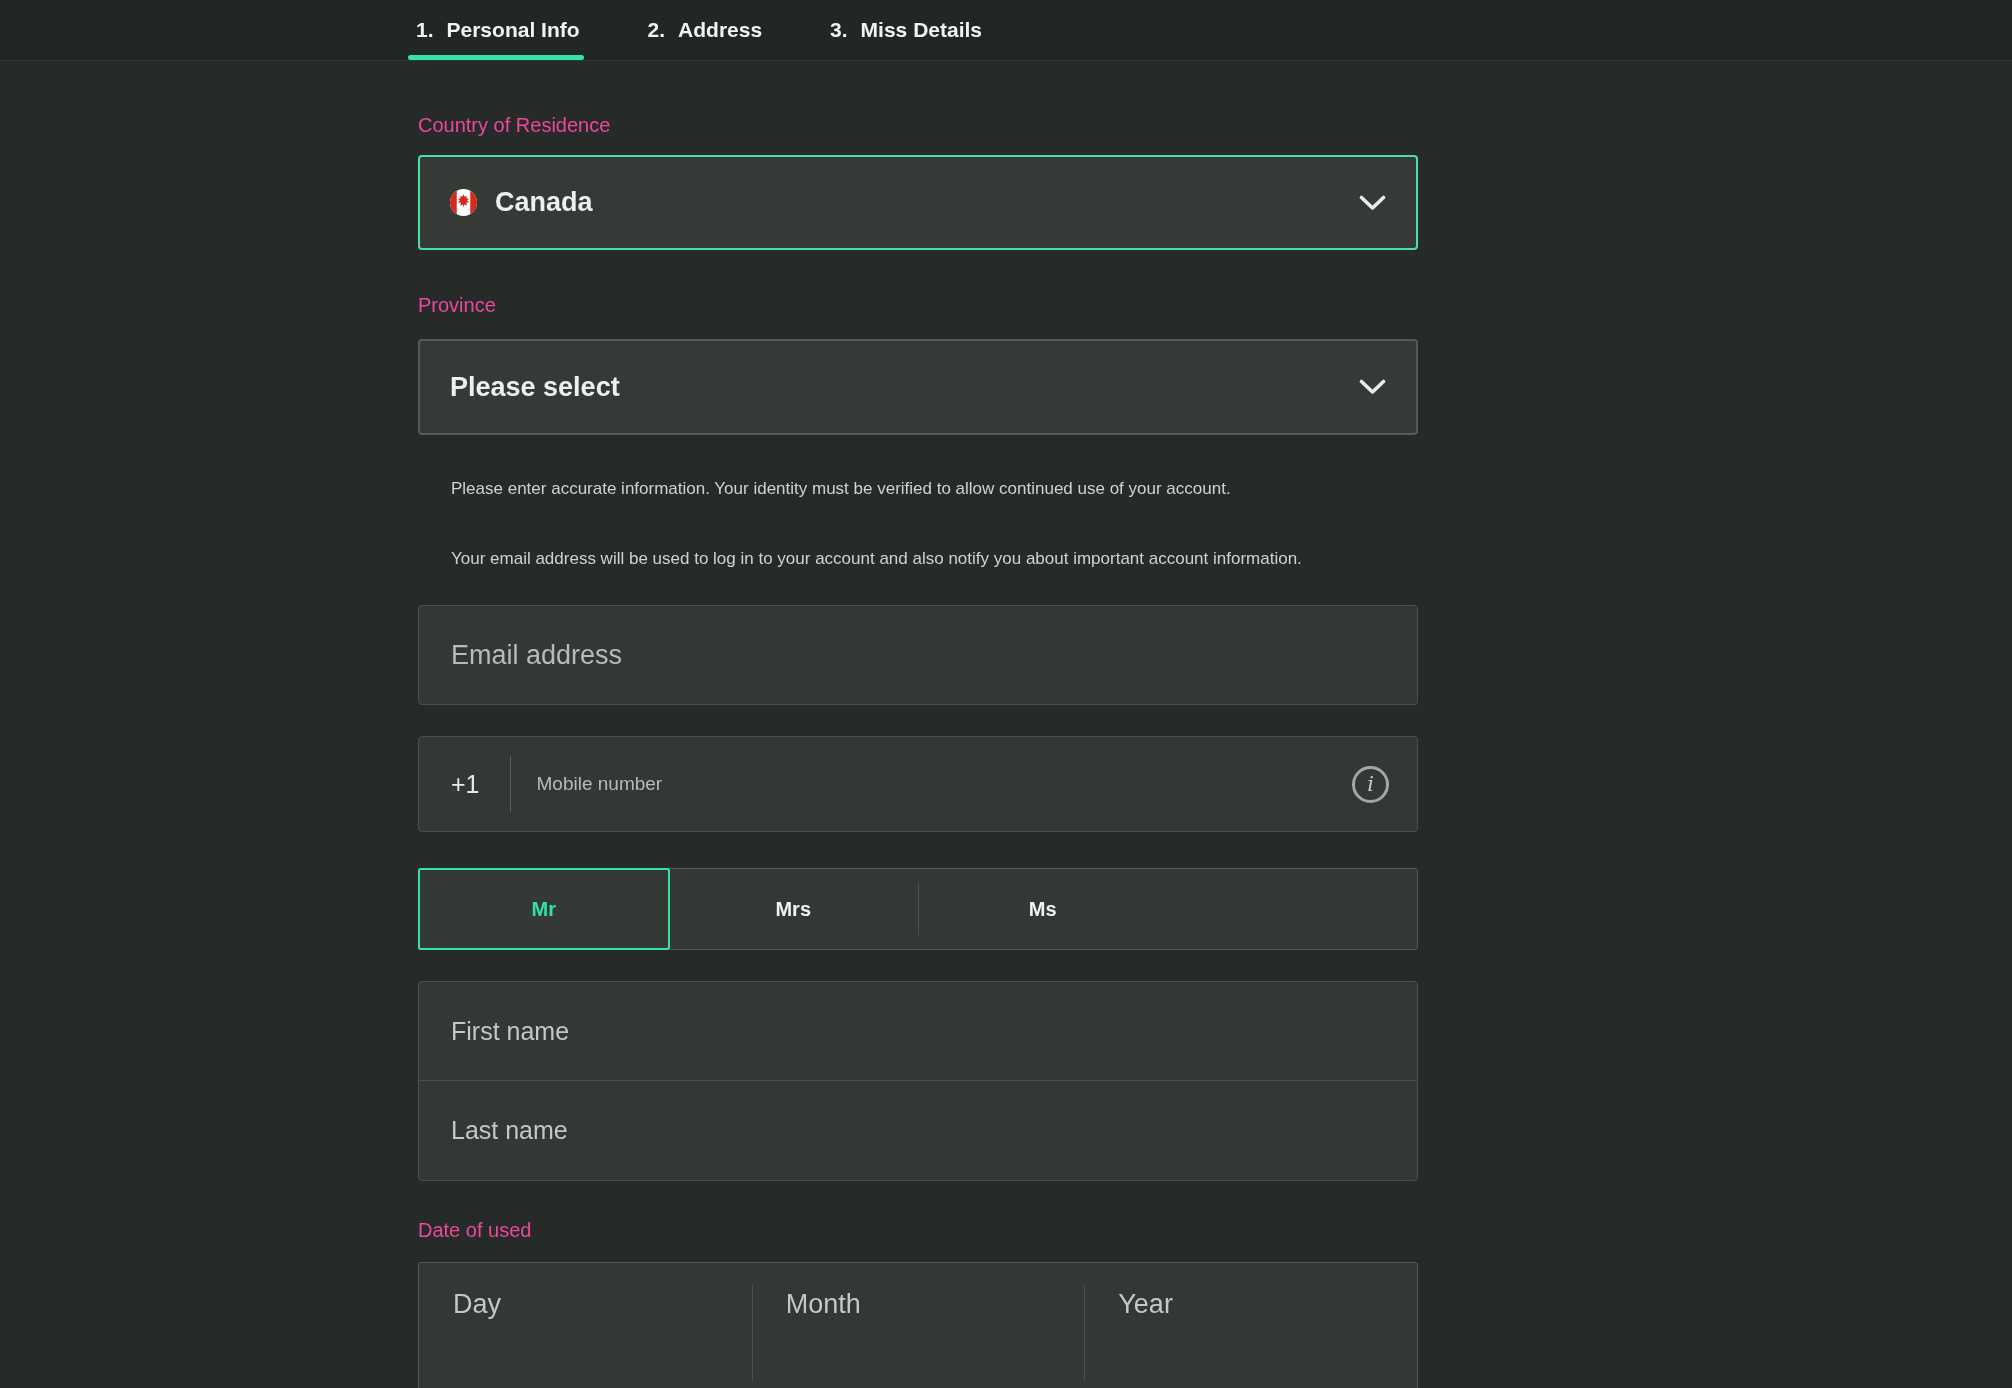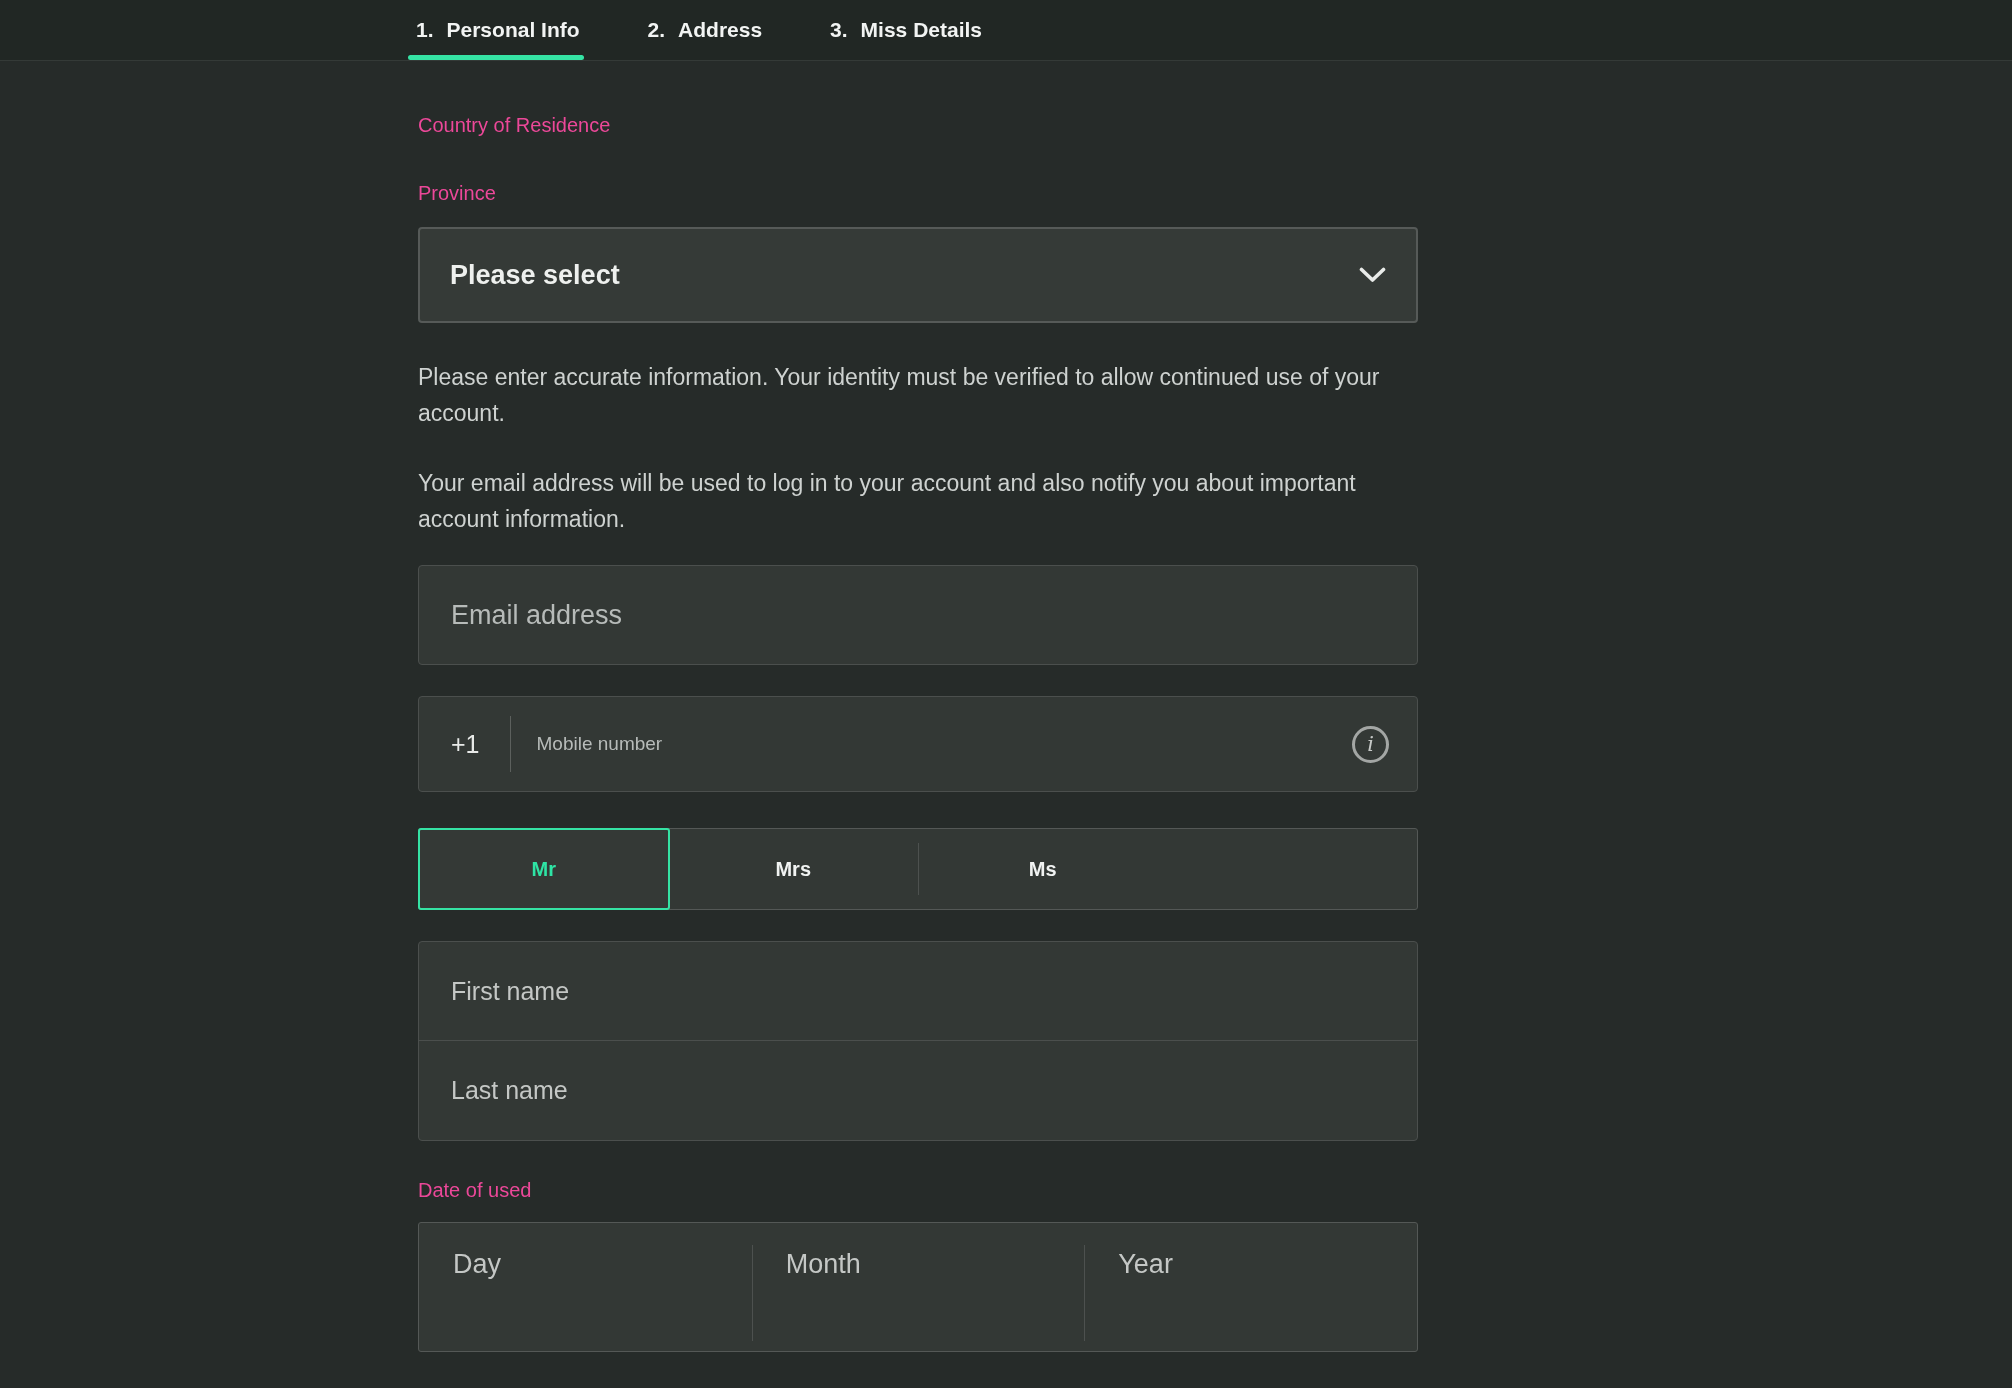--- a/index.html
+++ b/index.html
@@ -44,21 +44,21 @@
     background:#353a37; border-radius:4px;
     display:flex; align-items:center; padding:0 30px;
     cursor:pointer;
   }
   .selectbox.country { border:2px solid #47e1a5; }
   .selectbox.province { border:2px solid #565a58; margin-top:21px; height:96px; }
   .select-value { font-size:27px; font-weight:bold; color:#eef0ee; }
   .flag { width:27px; height:27px; margin-right:18px; flex:0 0 auto; }
   .chevron { margin-left:auto; flex:0 0 auto; }
 
-  .notice { font-size:23px; line-height:36px; color:#ced2d0; max-width:1000px; }
+  .notice { font-size:17px; line-height:36px; color:#ced2d0; max-width:1000px;margin-left:33px; }
   .notice.first { margin-top:36px; }
   .notice.second { margin-top:34px; }
 
   .text-input {
     display:block; width:100%; height:100px; margin-top:28px;
     background:#333835; border:1px solid #4b4f4d; border-radius:4px;
     font-family:"Liberation Sans", sans-serif;
     font-size:27px; color:#fef9c3; padding:0 32px; outline:none;
   }
   .text-input::placeholder { color:#b7bbb9; opacity:1; }
@@ -140,20 +140,39 @@
   </div>
   <div class="tab">
     <span>3.</span>
     <span>Miss Details</span>
   </div>
 </nav>
 
 <main class="content">
 
   <div class="field-label lbl-country">Country of Residence</div>
+  <div class="selectbox country">
+    <svg class="flag" viewBox="0 0 24 24" aria-hidden="true">
+      <defs>
+          <clipPath id="fc">
+            <circle cx="12" cy="12" r="12"></circle>
+          </clipPath>
+        </defs>
+      <g clip-path="url(#fc)">
+        <rect x="0" y="0" width="24" height="24" fill="#ffffff"></rect>
+        <rect x="0" y="0" width="6" height="24" fill="#d52b1e"></rect>
+        <rect x="18" y="0" width="6" height="24" fill="#d52b1e"></rect>
+        <path fill="#d52b1e" d="M12 4.6l1.1 2.3 1.9-1-0.5 2.4 2.3 0.4-1.5 1.7 1.7 1.3-2.5 0.6 0.4 2.3-2.3-0.9-0.6 2.7-0.6-2.7-2.3 0.9 0.4-2.3-2.5-0.6 1.7-1.3-1.5-1.7 2.3-0.4-0.5-2.4 1.9 1z"></path>
+      </g>
+    </svg>
+    <span class="select-value">Canada</span>
+    <svg class="chevron" width="27" height="16" viewBox="0 0 27 16" aria-hidden="true">
+      <polyline points="2.5,2.5 13.5,13 24.5,2.5" fill="none" stroke="#e9ebe9" stroke-width="3.6" stroke-linecap="round" stroke-linejoin="round"></polyline>
+    </svg>
+  </div>
 
   <div class="field-label lbl-province">Province</div>
   <div class="selectbox province">
     <span class="select-value">Please select</span>
     <svg class="chevron" width="27" height="16" viewBox="0 0 27 16" aria-hidden="true">
       <polyline points="2.5,2.5 13.5,13 24.5,2.5" fill="none" stroke="#e9ebe9" stroke-width="3.6" stroke-linecap="round" stroke-linejoin="round"></polyline>
     </svg>
   </div>
 
   <p class="notice first">Please enter accurate information. Your identity must be verified to allow continued use of your account.</p>

